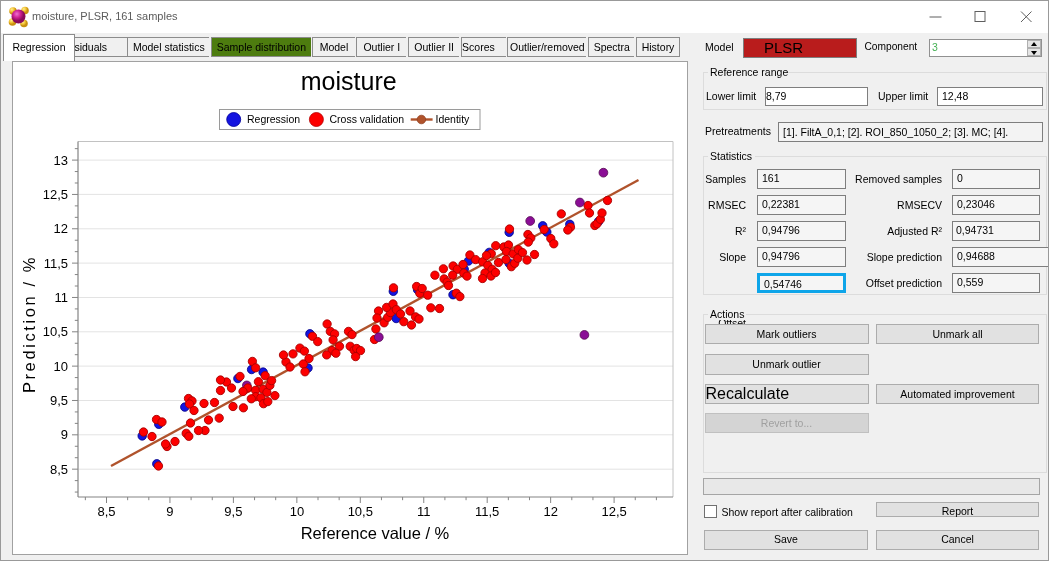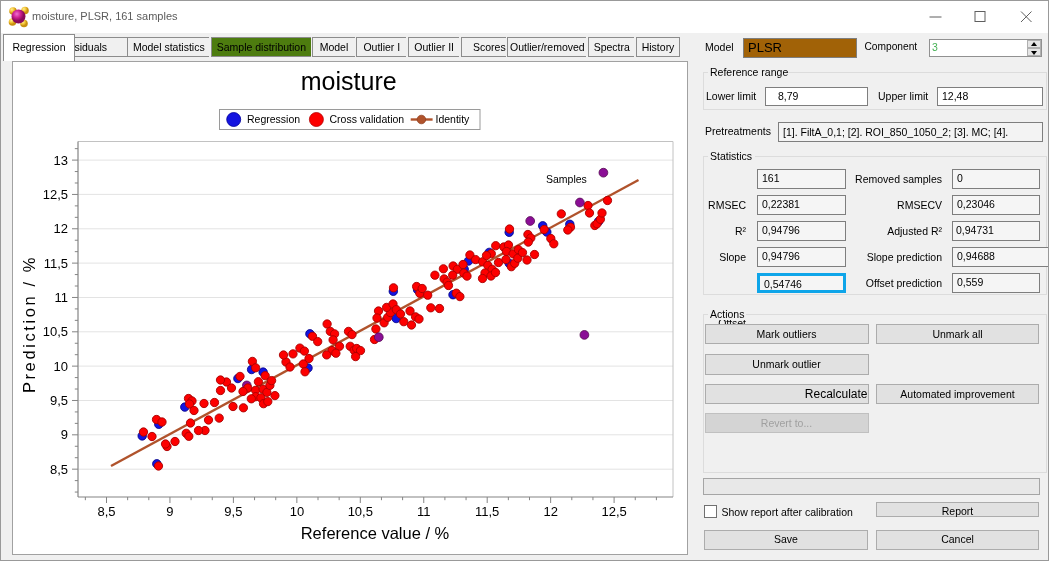--- a/index.html
+++ b/index.html
@@ -33,21 +33,21 @@
       <line x1="110.5" y1="10.5" x2="100" y2="21"></line>
 </g>
   </svg>
 <div style="position:absolute;left:2px;top:33px;width:72px;height:27px;background:#fff;border:1px solid #8c8c8c;border-bottom:none;font-size:10.5px;text-align:center;line-height:24px;z-index:3">Regression</div>
 <div style="position:absolute;left:59px;top:36px;width:73px;height:20px;background:#f0f0f0;border:1px solid #8c8c8c;border-right:none;font-size:10.5px;text-align:left;line-height:19px;z-index:2">Residuals</div>
 <div style="position:absolute;left:126.1px;top:36px;width:82.4px;height:20px;background:#f0f0f0;border:1px solid #8c8c8c;border-right:none;font-size:10.5px;text-align:center;line-height:19px;z-index:2">Model statistics</div>
 <div style="position:absolute;left:209.5px;top:36px;width:100.80000000000001px;height:20px;background:#4d7c0f;border:1px solid #8c8c8c;border-right:none;font-size:10.5px;text-align:center;line-height:19px;z-index:2">Sample distribution</div>
 <div style="position:absolute;left:311.3px;top:36px;width:42.39999999999998px;height:20px;background:#f0f0f0;border:1px solid #8c8c8c;border-right:none;font-size:10.5px;text-align:center;line-height:19px;z-index:2">Model</div>
 <div style="position:absolute;left:355.4px;top:36px;width:49.80000000000001px;height:20px;background:#f0f0f0;border:1px solid #8c8c8c;border-right:none;font-size:10.5px;text-align:center;line-height:19px;z-index:2">Outlier I</div>
 <div style="position:absolute;left:406.9px;top:36px;width:51.5px;height:20px;background:#f0f0f0;border:1px solid #8c8c8c;border-right:none;font-size:10.5px;text-align:center;line-height:19px;z-index:2">Outlier II</div>
-<div style="position:absolute;left:460.1px;top:36px;width:44.599999999999966px;height:20px;background:#f0f0f0;border:1px solid #8c8c8c;border-right:none;font-size:10.5px;text-align:right;line-height:19px;z-index:2">Scores</div>
+<div style="position:absolute;left:460.1px;top:36px;width:44.599999999999966px;height:20px;background:#f0f0f0;border:1px solid #8c8c8c;border-right:none;font-size:10.5px;text-align:left;line-height:19px;z-index:2">Scores</div>
 <div style="position:absolute;left:506.4px;top:36px;width:78.89999999999998px;height:20px;background:#f0f0f0;border:1px solid #8c8c8c;border-right:none;font-size:10.5px;text-align:center;line-height:19px;z-index:2">Outlier/removed</div>
 <div style="position:absolute;left:587.1px;top:36px;width:46.299999999999955px;height:20px;background:#f0f0f0;border:1px solid #8c8c8c;border-right:none;font-size:10.5px;text-align:center;line-height:19px;z-index:2">Spectra</div>
 <div style="position:absolute;left:635.1px;top:36px;width:42.89999999999998px;height:20px;background:#f0f0f0;border:1px solid #8c8c8c;border-right:none;font-size:10.5px;text-align:center;line-height:19px;z-index:2">History</div>
 <div style="position:absolute;left:678px;top:36px;width:1px;height:20px;background:#8c8c8c;z-index:2"></div>
 <div style="position:absolute;left:11px;top:59.5px;width:676px;height:494px;background:#fff;border:1px solid #a1a1a1"></div>
 <svg width="676" height="494" viewBox="0 0 676 494" style="position:absolute;left:11px;top:59.5px">
 <g transform="translate(-11,-59.5)" shape-rendering="geometricPrecision">
 <line x1="77.5" y1="158.6" x2="672" y2="158.6" stroke="#e3e3e3" stroke-width="1"></line>
 <line x1="77.5" y1="192.9" x2="672" y2="192.9" stroke="#e3e3e3" stroke-width="1"></line>
 <line x1="77.5" y1="227.3" x2="672" y2="227.3" stroke="#e3e3e3" stroke-width="1"></line>
@@ -325,39 +325,39 @@
 <circle cx="601" cy="211.5" r="4.15" fill="#fd0000" stroke="#a80000" stroke-width="0.9"></circle>
 <circle cx="606.5" cy="199" r="4.15" fill="#fd0000" stroke="#a80000" stroke-width="0.9"></circle>
 <circle cx="377.8" cy="335.7" r="4.4" fill="#8b0e96" stroke="#570b52" stroke-width="0.8"></circle>
 <circle cx="529.2" cy="219.5" r="4.4" fill="#8b0e96" stroke="#570b52" stroke-width="0.8"></circle>
 <circle cx="578.9" cy="201" r="4.4" fill="#8b0e96" stroke="#570b52" stroke-width="0.8"></circle>
 <circle cx="602.4" cy="171.2" r="4.4" fill="#8b0e96" stroke="#570b52" stroke-width="0.8"></circle>
 <circle cx="583.4" cy="333.4" r="4.4" fill="#8b0e96" stroke="#570b52" stroke-width="0.8"></circle>
 </g>
   </svg>
 <div style="position:absolute;left:704px;top:39px;font-size:10.5px;line-height:14px;color:#000;white-space:nowrap;">Model</div>
-<div style="position:absolute;left:742px;top:37px;width:114px;height:19.5px;background:#a16207;border:1px solid #7e7e7e;box-sizing:border-box;font-size:13px;line-height:17.5px;padding-left:4px;color:#000;white-space:nowrap;overflow:hidden">PLSR</div>
+<div style="position:absolute;left:742px;top:37px;width:114px;height:19.5px;background:#b91c1c;border:1px solid #7e7e7e;box-sizing:border-box;font-size:15px;line-height:17.5px;padding-left:20px;color:#000;white-space:nowrap;overflow:hidden">PLSR</div>
 <div style="position:absolute;left:863.5px;top:39px;font-size:10.2px;line-height:14px;color:#000;white-space:nowrap;">Component</div>
 <div style="position:absolute;left:928px;top:37.5px;width:112.5px;height:18.5px;background:#fff;border:1px solid #919191;box-sizing:border-box"></div>
 <div style="position:absolute;left:931px;top:40px;font-size:10.5px;color:#45b054">3</div>
 <div style="position:absolute;left:1025.5px;top:38.5px;width:14px;height:8px;background:#e5e5e5;border:1px solid #b0b0b0;box-sizing:border-box"></div>
 <div style="position:absolute;left:1025.5px;top:47px;width:14px;height:8px;background:#e5e5e5;border:1px solid #b0b0b0;box-sizing:border-box"></div>
 <div style="position:absolute;left:1029.5px;top:40.5px;width:0;height:0;border-left:3px solid transparent;border-right:3px solid transparent;border-bottom:4px solid #000"></div>
 <div style="position:absolute;left:1029.5px;top:49.5px;width:0;height:0;border-left:3px solid transparent;border-right:3px solid transparent;border-top:4px solid #000"></div>
 <div style="position:absolute;left:702px;top:71px;width:344px;height:38px;border:1px solid #dcdcdc;box-sizing:border-box"></div>
 <div style="position:absolute;left:707px;top:65px;width:80px;background:#f0f0f0;font-size:10.5px;line-height:12px;padding:0 2px;white-space:nowrap">Reference range</div>
 <div style="position:absolute;left:705px;top:88px;font-size:10.5px;line-height:14px;color:#000;white-space:nowrap;">Lower limit</div>
-<div style="position:absolute;left:764px;top:85.5px;width:103px;height:19.5px;background:#fff;border:1px solid #7e7e7e;box-sizing:border-box;font-size:10.5px;line-height:17.5px;padding-left:12px;color:#000;white-space:nowrap;overflow:hidden">8,79</div>
+<div style="position:absolute;left:764px;top:85.5px;width:103px;height:19.5px;background:#fff;border:1px solid #7e7e7e;box-sizing:border-box;font-size:10.5px;line-height:17.5px;padding-left:0;color:#000;white-space:nowrap;overflow:hidden">8,79</div>
 <div style="position:absolute;left:877px;top:88px;font-size:10.5px;line-height:14px;color:#000;white-space:nowrap;">Upper limit</div>
 <div style="position:absolute;left:936px;top:85.5px;width:106px;height:19.5px;background:#fff;border:1px solid #7e7e7e;box-sizing:border-box;font-size:10.5px;line-height:17.5px;padding-left:4px;color:#000;white-space:nowrap;overflow:hidden">12,48</div>
 <div style="position:absolute;left:704px;top:123px;font-size:10.5px;line-height:14px;color:#000;white-space:nowrap;">Pretreatments</div>
 <div style="position:absolute;left:777px;top:120.5px;width:265px;height:20px;background:#f3f3f3;border:1px solid #7e7e7e;box-sizing:border-box;font-size:10.5px;line-height:18px;padding-left:4px;color:#000;white-space:nowrap;overflow:hidden">[1]. FiltA_0,1; [2]. ROI_850_1050_2; [3]. MC; [4].</div>
 <div style="position:absolute;left:702px;top:155px;width:344px;height:138.5px;border:1px solid #dcdcdc;box-sizing:border-box"></div>
 <div style="position:absolute;left:707px;top:149px;width:47px;background:#f0f0f0;font-size:10.5px;line-height:12px;padding:0 2px;white-space:nowrap">Statistics</div>
-<div style="position:absolute;left:545px;top:171px;width:200px;text-align:left;font-size:10.5px;line-height:14px;color:#000;white-space:nowrap;">Samples</div>
+<div style="position:absolute;left:545px;top:171px;width:200px;text-align:right;font-size:10.5px;line-height:14px;color:#000;white-space:nowrap;">Samples</div>
 <div style="position:absolute;left:756px;top:168.25px;width:89px;height:19.5px;background:#f5f5f5;border:1px solid #7e7e7e;box-sizing:border-box;font-size:10.5px;line-height:17.5px;padding-left:4px;color:#000;white-space:nowrap;overflow:hidden">161</div>
 <div style="position:absolute;left:741px;top:171px;width:200px;text-align:right;font-size:10.5px;line-height:14px;color:#000;white-space:nowrap;">Removed samples</div>
 <div style="position:absolute;left:951px;top:168.25px;width:88px;height:19.5px;background:#f5f5f5;border:1px solid #7e7e7e;box-sizing:border-box;font-size:10.5px;line-height:17.5px;padding-left:4px;color:#000;white-space:nowrap;overflow:hidden">0</div>
 <div style="position:absolute;left:545px;top:197px;width:200px;text-align:right;font-size:10.5px;line-height:14px;color:#000;white-space:nowrap;">RMSEC</div>
 <div style="position:absolute;left:756px;top:194.25px;width:89px;height:19.5px;background:#f5f5f5;border:1px solid #7e7e7e;box-sizing:border-box;font-size:10.5px;line-height:17.5px;padding-left:4px;color:#000;white-space:nowrap;overflow:hidden">0,22381</div>
 <div style="position:absolute;left:741px;top:197px;width:200px;text-align:right;font-size:10.5px;line-height:14px;color:#000;white-space:nowrap;">RMSECV</div>
 <div style="position:absolute;left:951px;top:194.25px;width:88px;height:19.5px;background:#f5f5f5;border:1px solid #7e7e7e;box-sizing:border-box;font-size:10.5px;line-height:17.5px;padding-left:4px;color:#000;white-space:nowrap;overflow:hidden">0,23046</div>
 <div style="position:absolute;left:545px;top:223px;width:200px;text-align:right;font-size:10.5px;line-height:14px;color:#000;white-space:nowrap;">R²</div>
 <div style="position:absolute;left:756px;top:220.25px;width:89px;height:19.5px;background:#f5f5f5;border:1px solid #7e7e7e;box-sizing:border-box;font-size:10.5px;line-height:17.5px;padding-left:4px;color:#000;white-space:nowrap;overflow:hidden">0,94796</div>
 <div style="position:absolute;left:741px;top:223px;width:200px;text-align:right;font-size:10.5px;line-height:14px;color:#000;white-space:nowrap;">Adjusted R²</div>
@@ -368,20 +368,20 @@
 <div style="position:absolute;left:951px;top:246.25px;width:106px;height:19.5px;background:#f5f5f5;border:1px solid #7e7e7e;box-sizing:border-box;font-size:10.5px;line-height:17.5px;padding-left:4px;color:#000;white-space:nowrap;overflow:hidden">0,94688</div>
 <div style="position:absolute;left:545px;top:275px;width:200px;text-align:right;font-size:10.5px;line-height:14px;color:#000;white-space:nowrap;margin-top:40px;">Offset</div>
 <div style="position:absolute;left:756px;top:272.25px;width:89px;height:19.5px;background:#f5f5f5;border:3px solid #0ea5e9;box-sizing:border-box;font-size:10.5px;line-height:17.5px;padding-left:4px;color:#000;white-space:nowrap;overflow:hidden">0,54746</div>
 <div style="position:absolute;left:741px;top:275px;width:200px;text-align:right;font-size:10.5px;line-height:14px;color:#000;white-space:nowrap;">Offset prediction</div>
 <div style="position:absolute;left:951px;top:272.25px;width:88px;height:19.5px;background:#f5f5f5;border:1px solid #7e7e7e;box-sizing:border-box;font-size:10.5px;line-height:17.5px;padding-left:4px;color:#000;white-space:nowrap;overflow:hidden">0,559</div>
 <div style="position:absolute;left:702px;top:313px;width:344px;height:159px;border:1px solid #dcdcdc;box-sizing:border-box"></div>
 <div style="position:absolute;left:707px;top:307px;width:38px;background:#f0f0f0;font-size:10.5px;line-height:12px;padding:0 2px;white-space:nowrap">Actions</div>
 <div style="position:absolute;left:703.5px;top:322.5px;width:164px;height:20.5px;background:#e1e1e1;border:1px solid #acacac;box-sizing:border-box;font-size:10.5px;line-height:18.5px;text-align:center;color:#000">Mark outliers</div>
 <div style="position:absolute;left:875px;top:322.5px;width:163px;height:20.5px;background:#e1e1e1;border:1px solid #acacac;box-sizing:border-box;font-size:10.5px;line-height:18.5px;text-align:center;color:#000">Unmark all</div>
 <div style="position:absolute;left:703.5px;top:353px;width:164px;height:20.5px;background:#e1e1e1;border:1px solid #acacac;box-sizing:border-box;font-size:10.5px;line-height:18.5px;text-align:center;color:#000">Unmark outlier</div>
-<div style="position:absolute;left:703.5px;top:382.5px;width:164px;height:20.5px;background:#e1e1e1;border:1px solid #acacac;box-sizing:border-box;font-size:12px;line-height:18.5px;text-align:right;color:#000">Recalculate</div>
+<div style="position:absolute;left:703.5px;top:382.5px;width:164px;height:20.5px;background:#e1e1e1;border:1px solid #acacac;box-sizing:border-box;font-size:16px;line-height:18.5px;text-align:left;color:#000">Recalculate</div>
 <div style="position:absolute;left:875px;top:382.5px;width:163px;height:20.5px;background:#e1e1e1;border:1px solid #acacac;box-sizing:border-box;font-size:10.5px;line-height:18.5px;text-align:center;color:#000">Automated improvement</div>
 <div style="position:absolute;left:703.5px;top:411.5px;width:164px;height:20.5px;background:#d4d4d4;border:1px solid #c0c0c0;box-sizing:border-box;font-size:10.5px;line-height:18.5px;text-align:center;color:#a0a0a0">Revert to...</div>
 <div style="position:absolute;left:702px;top:477px;width:337px;height:16.5px;background:#e8e8e8;border:1px solid #a5a5a5;box-sizing:border-box"></div>
 <div style="position:absolute;left:703px;top:504px;width:13px;height:13px;background:#fff;border:1px solid #707070;box-sizing:border-box"></div>
 <div style="position:absolute;left:720.5px;top:503.5px;font-size:10.5px;line-height:14px;color:#000;white-space:nowrap;">Show report after calibration</div>
 <div style="position:absolute;left:875px;top:500.5px;width:163px;height:15px;background:#e1e1e1;border:1px solid #acacac;box-sizing:border-box;font-size:10.5px;line-height:17.5px;text-align:center;color:#000">Report</div>
 <div style="position:absolute;left:703px;top:529px;width:164px;height:19.5px;background:#e1e1e1;border:1px solid #acacac;box-sizing:border-box;font-size:10.5px;line-height:17.5px;text-align:center;color:#000">Save</div>
 <div style="position:absolute;left:875px;top:529px;width:163px;height:19.5px;background:#e1e1e1;border:1px solid #acacac;box-sizing:border-box;font-size:10.5px;line-height:17.5px;text-align:center;color:#000">Cancel</div>
 </body></html>

